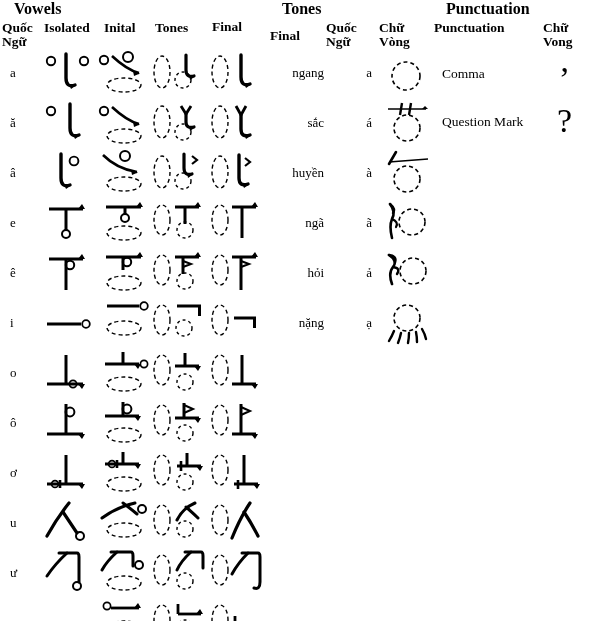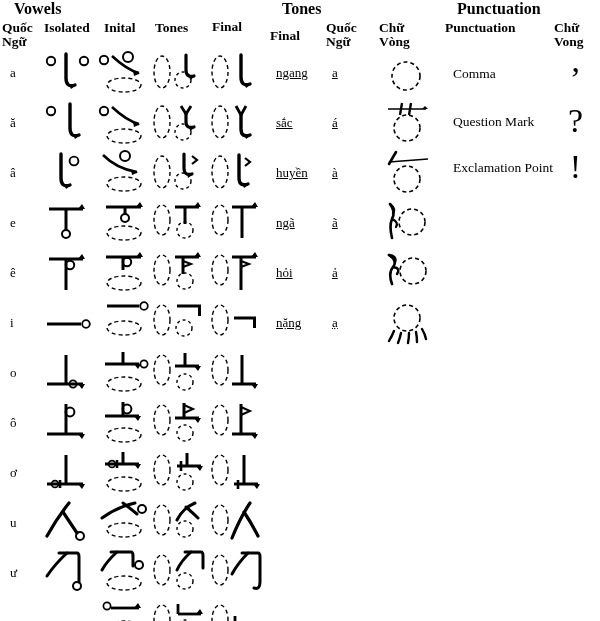--- a/index.html
+++ b/index.html
@@ -11,21 +11,21 @@
     width: 600px;
     height: 621px;
     position: relative;
     font-family: "Liberation Serif", "DejaVu Serif", serif;
     color: #000000;
     overflow: hidden;
   }
   .panel { position: absolute; top: 0; }
   #vowels-panel      { left: 0px;   width: 262px; }
   #tones-panel       { left: 268px; width: 172px; }
-  #punctuation-panel { left: 443px; width: 157px; }
+  #punctuation-panel { left: 432px; width: 157px; }
 
   .section-title {
     font-weight: bold;
     font-size: 16px;
     line-height: 18px;
     padding-left: 2px;
     white-space: nowrap;
     margin-left: 12px;
   }
 
@@ -52,24 +52,23 @@
   .qn {
     font-size: 13px;
     line-height: 14px;
     text-align: left;
     padding-left: 10px !important;
     white-space: nowrap;
   }
   .nm {
     font-size: 13px;
     line-height: 14px;
-    text-align: left;
+    text-align: right;
     padding-left: 8px !important;
     white-space: nowrap;
-    text-decoration: underline;
   }
   .cell-glyph { text-align: center; }
   .cell-glyph svg { display: block; margin: 0 auto; overflow: visible; }
 
   .punc-label {
     font-size: 13.5px;
     line-height: 15px;
     padding-left: 10px !important;
     white-space: nowrap;
   }
@@ -677,19 +676,15 @@
       </colgroup>
     <tbody>
       <tr style="height:50px">
         <td class="punc-label">Comma</td>
         <td class="punc-mark bg" style="vertical-align:bottom;padding-bottom:6px !important;">’</td>
       </tr>
       <tr style="height:46px">
         <td class="punc-label">Question Mark</td>
         <td class="punc-mark bg">?</td>
       </tr>
-      <tr style="height:46px">
-        <td class="punc-label">Exclamation Point</td>
-        <td class="punc-mark bg">!</td>
-      </tr>
     </tbody>
   </table>
 </div>
 
 </body></html>

